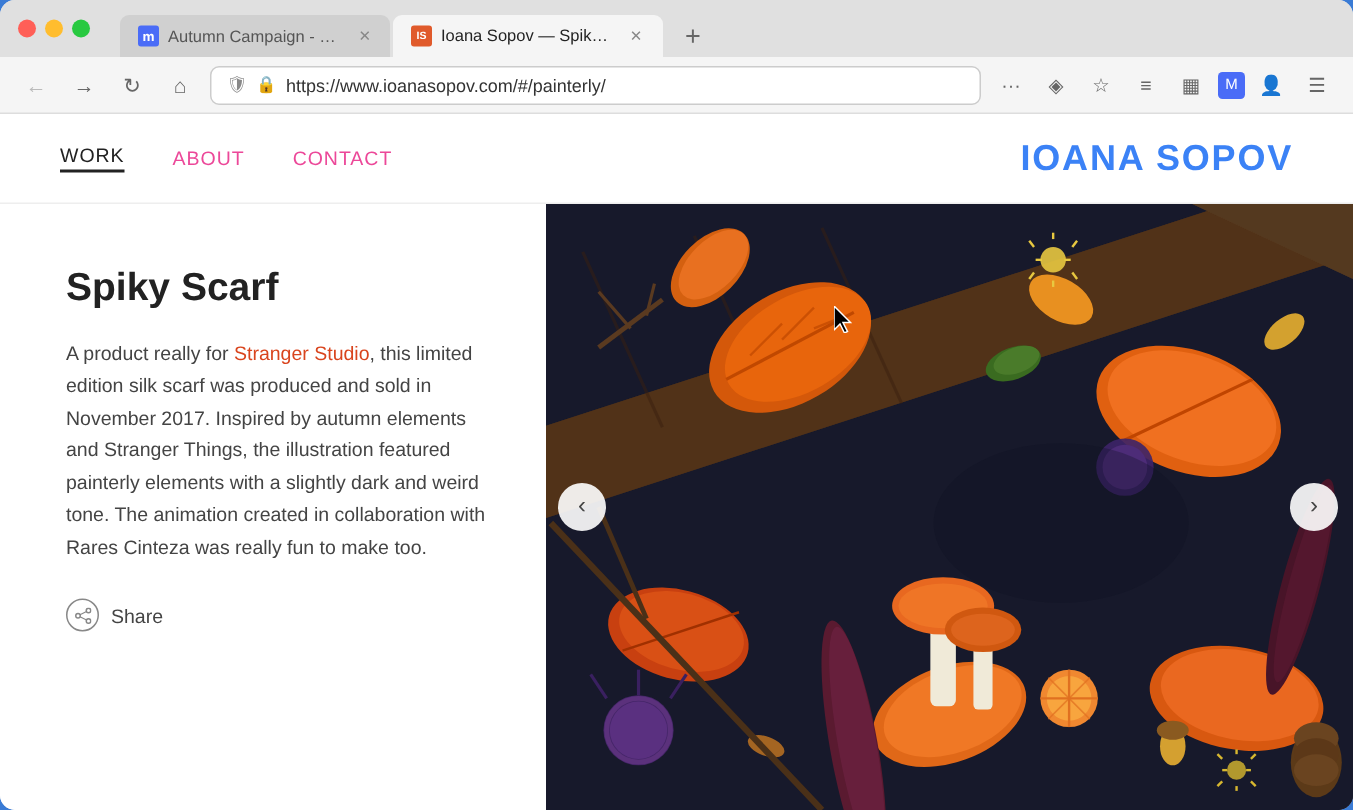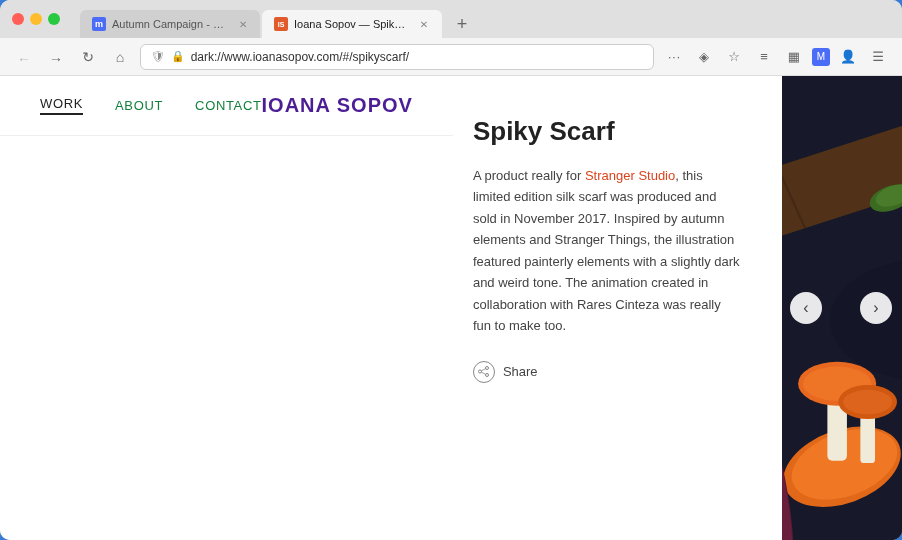--- a/index.html
+++ b/index.html
@@ -192,21 +192,21 @@
       color: #666;
       font-size: 13px;
       cursor: pointer;
     }
 
     
     .page-content {
       background: white;
       flex: 1;
       display: flex;
-      flex-direction: row;
+      flex-direction: column;
       overflow: hidden;
     }
 
     
     .site-nav {
       display: flex;
       align-items: center;
       justify-content: space-between;
       padding: 0 40px;
       height: 60px;
@@ -216,52 +216,52 @@
 
     .nav-links {
       display: flex;
       align-items: center;
       gap: 32px;
     }
 
     .nav-link {
       font-size: 13px;
       font-weight: 500;
-      color: #15803d;
+      color: #ec4899;
       text-transform: uppercase;
       letter-spacing: 0.05em;
       cursor: pointer;
       text-decoration: none;
     }
 
     .nav-link.active {
       color: #222;
       border-bottom: 2px solid #222;
       padding-bottom: 2px;
     }
 
     .site-logo {
-      font-size: 20px;
+      font-size: 24px;
       font-weight: 600;
-      color: #4c1d95;
+      color: #3b82f6;
       letter-spacing: 0.05em;
       text-align: right;
     }
 
     
     .main-content {
       display: flex;
       flex: 1;
       overflow: hidden;
     }
 
     .sidebar {
-      width: 329px;
+      width: 364px;
       flex-shrink: 0;
-      padding: 40px 40px 40px 20px;
+      padding: 40px 40px 40px 44px;
       overflow-y: auto;
     }
 
     .project-title {
       font-size: 26px;
       font-weight: 700;
       color: #222;
       margin-bottom: 18px;
     }
 
@@ -384,21 +384,21 @@
   </div>
 
   <div class="address-bar">
     <div class="nav-btn disabled">←</div>
     <div class="nav-btn">→</div>
     <div class="nav-btn">↻</div>
     <div class="nav-btn">⌂</div>
     <div class="address-field">
       <span class="shield-icon">🛡</span>
       <span class="lock-icon">🔒</span>
-      <span class="address-text">dark://www.ioanasopov.com/#/spikyscarf/</span>
+      <span class="address-text">https://www.ioanasopov.com/#/painterly/</span>
     </div>
     <div class="toolbar-right">
       <div class="toolbar-btn">···</div>
       <div class="toolbar-btn">◈</div>
       <div class="toolbar-btn">☆</div>
       <div class="toolbar-btn">≡</div>
       <div class="toolbar-btn">▦</div>
       <div class="toolbar-btn" style="background:#4a6cf7;color:white;border-radius:3px;width:18px;height:18px;font-size:10px;">M</div>
       <div class="toolbar-btn">👤</div>
       <div class="toolbar-btn">☰</div>

